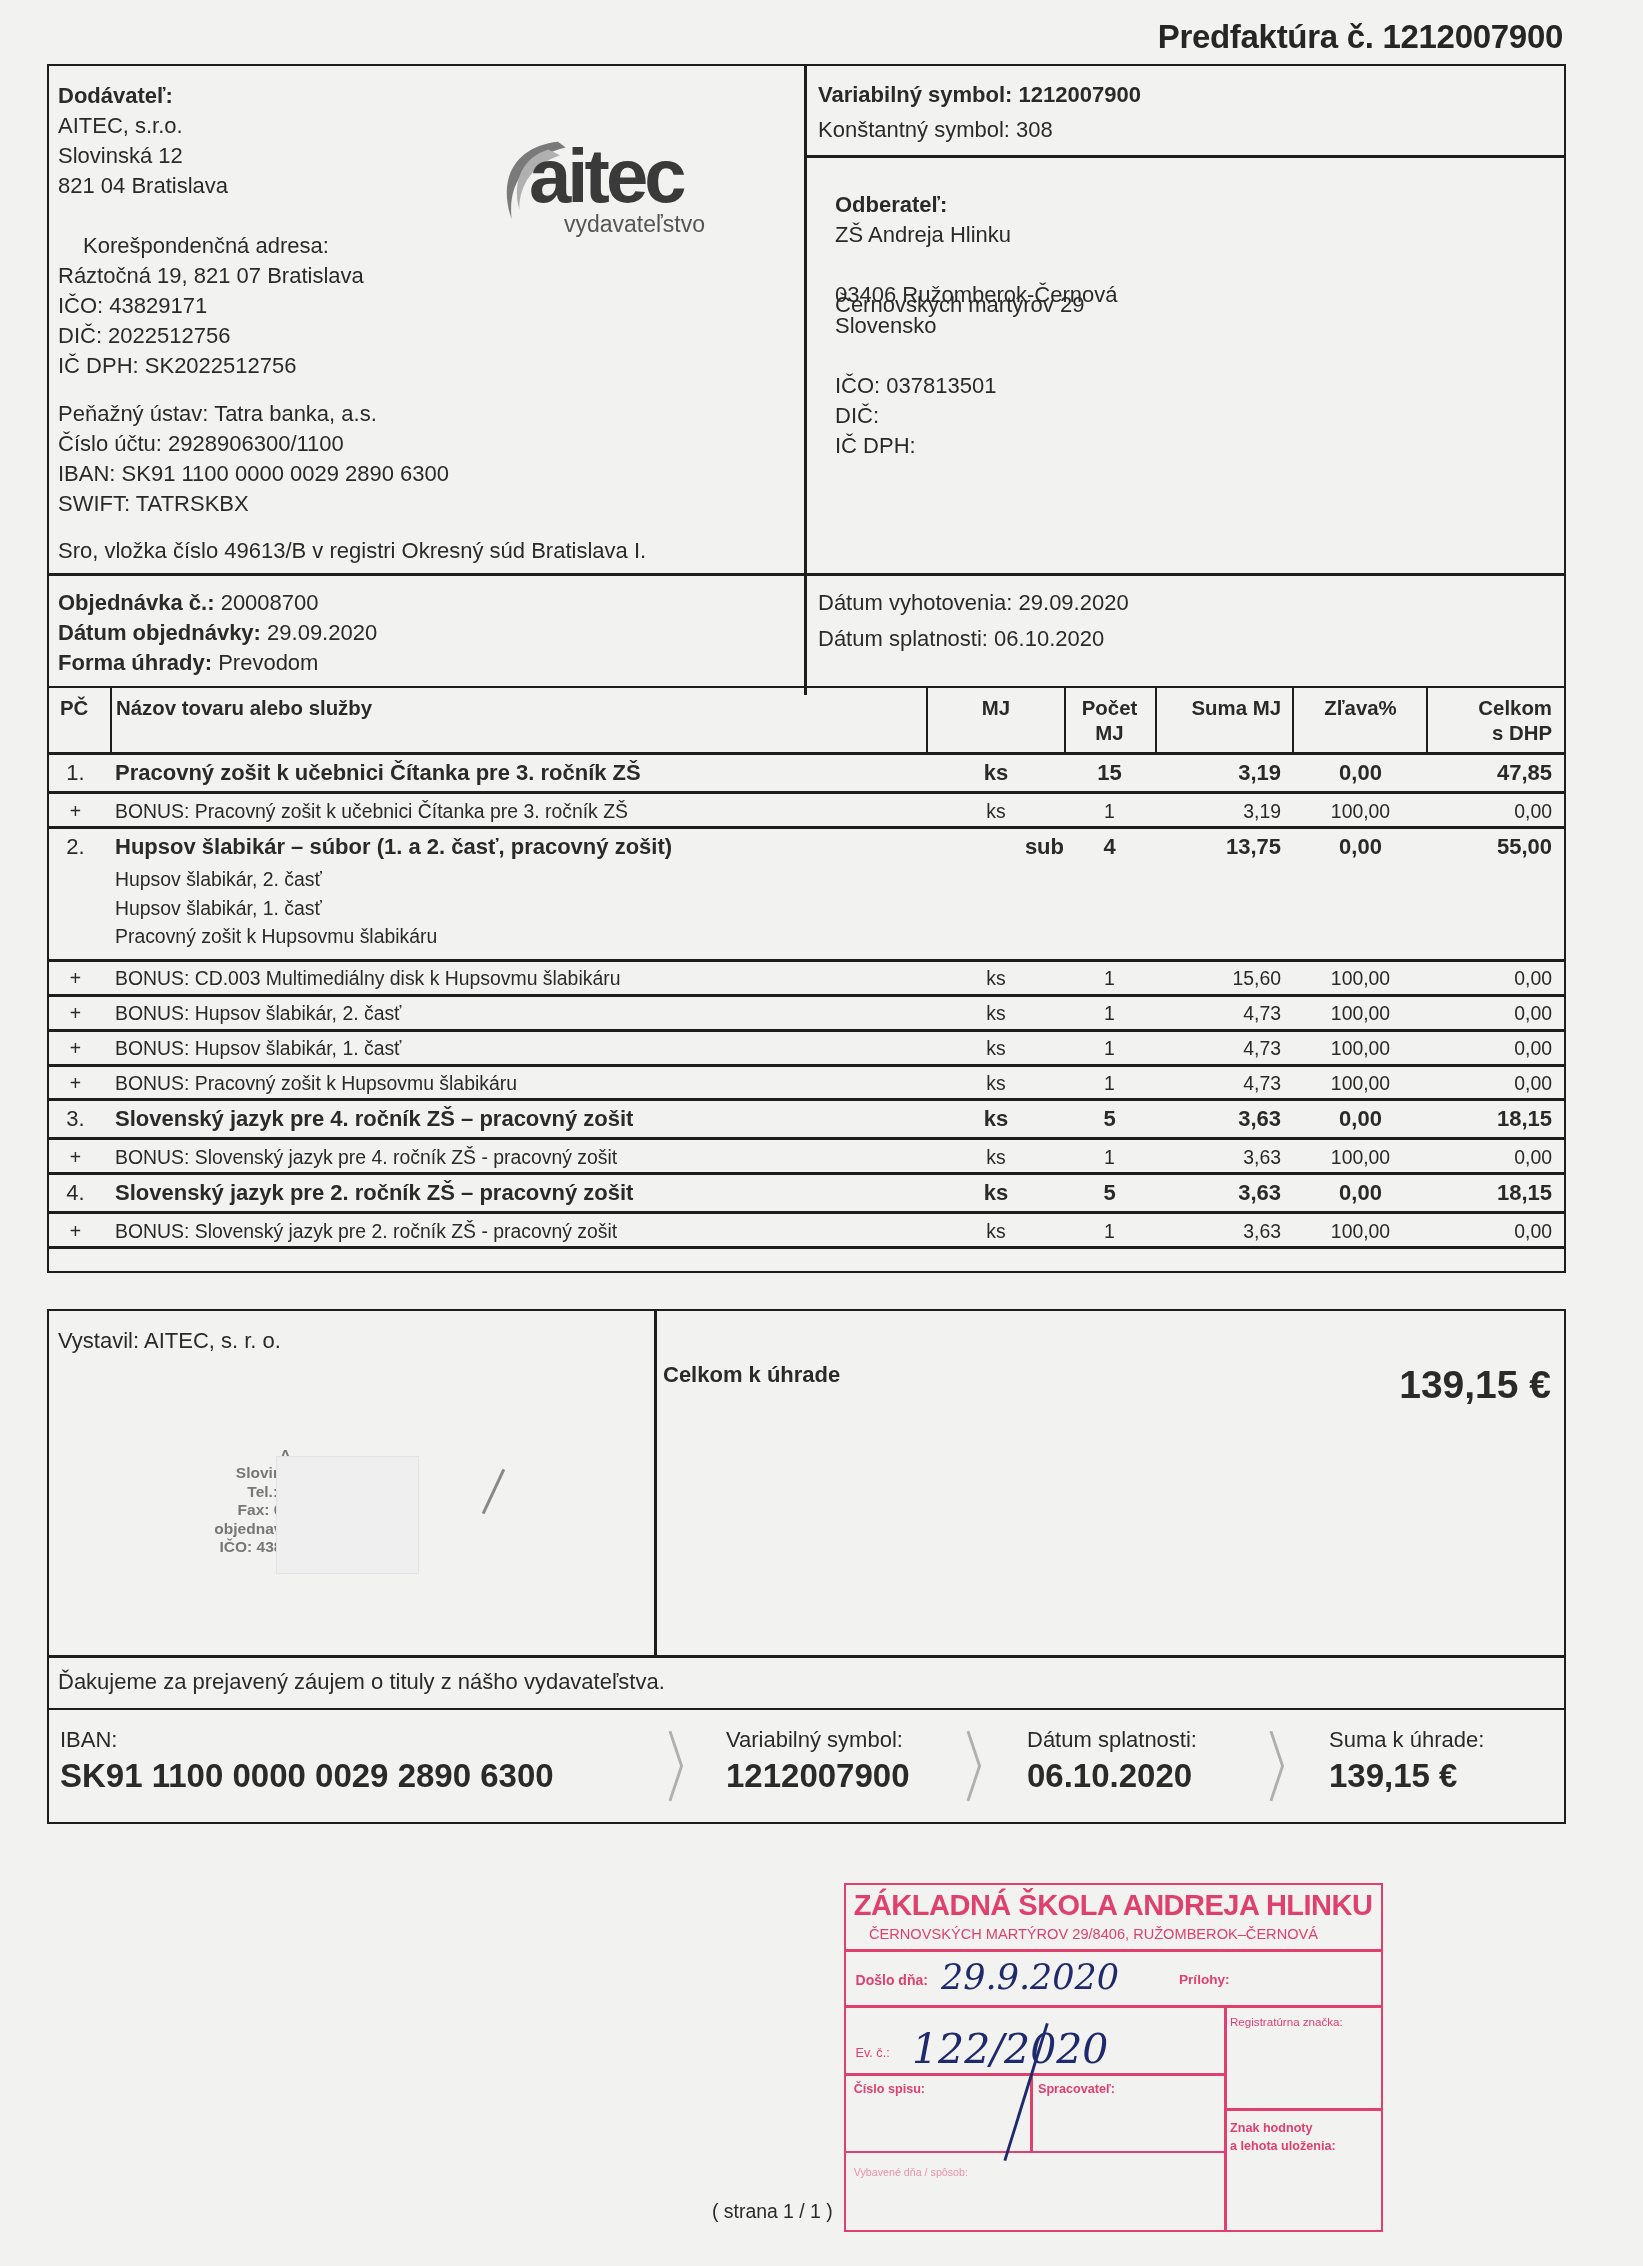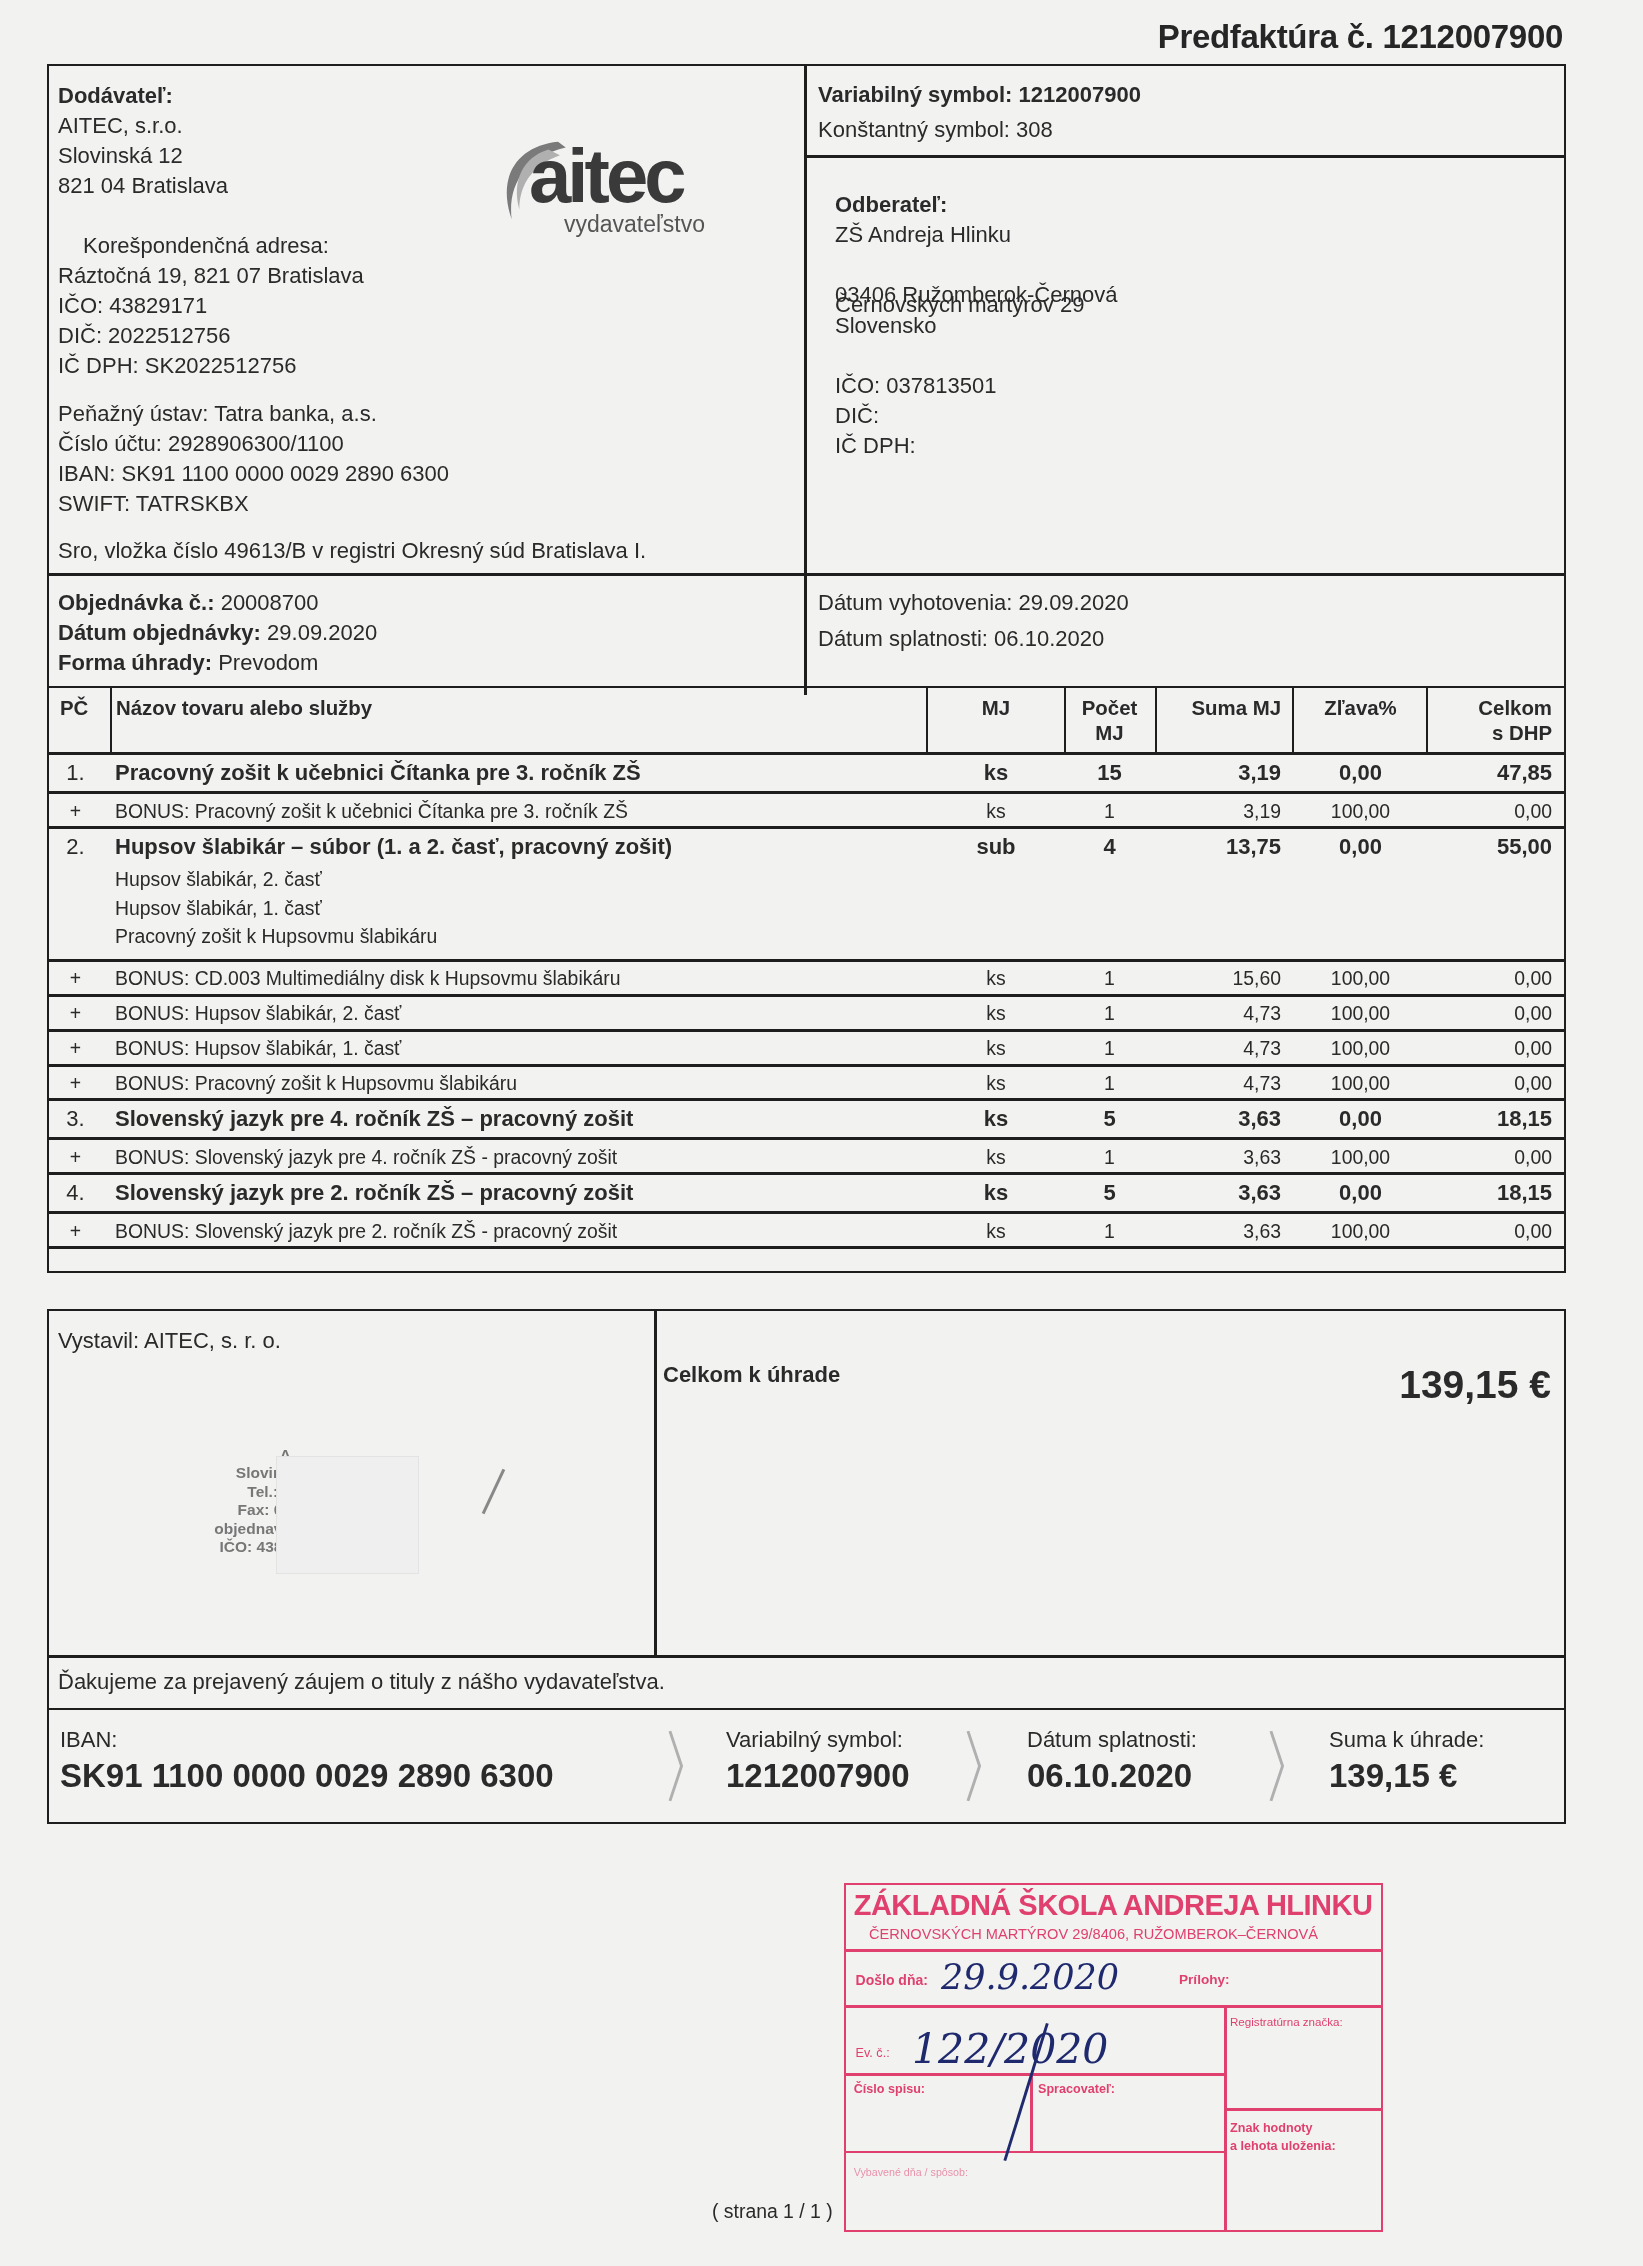--- a/index.html
+++ b/index.html
@@ -169,21 +169,21 @@
       <div class="cell row-sub c" style="left: 928px; width: 136px; top: 800px;">ks</div>
       <div class="cell row-sub c" style="left: 1065px; width: 89px; top: 800px;">1</div>
       <div class="cell row-sub r" style="left: 1157px; width: 124px; top: 800px;">3,19</div>
       <div class="cell row-sub c" style="left: 1294px; width: 133px; top: 800px;">100,00</div>
       <div class="cell row-sub r" style="left: 1428px; width: 124px; top: 800px;">0,00</div>
     </div>
     <div class="hline" style="left: 47px; width: 1519px; top: 826px;"></div>
     <div>
       <div class="cell row-main c" style="left: 56px; width: 39px; top: 834px; font-weight: normal;">2.</div>
       <div class="cell row-main" style="left: 115px; width: 796px; top: 834px;">Hupsov šlabikár – súbor (1. a 2. časť, pracovný zošit)</div>
-      <div class="cell row-main c" style="left: 928px; width: 136px; top: 834px;">sub</div>
+      <div class="cell row-main c" style="left: 928px; width: 136px; top: 834px; text-align: right;">sub</div>
       <div class="cell row-main c" style="left: 1065px; width: 89px; top: 834px;">4</div>
       <div class="cell row-main r" style="left: 1157px; width: 124px; top: 834px;">13,75</div>
       <div class="cell row-main c" style="left: 1294px; width: 133px; top: 834px;">0,00</div>
       <div class="cell row-main r" style="left: 1428px; width: 124px; top: 834px;">55,00</div>
       <div class="cell row-sub" style="left: 115px; top: 868px;">Hupsov šlabikár, 2. časť</div>
       <div class="cell row-sub" style="left: 115px; top: 897px;">Hupsov šlabikár, 1. časť</div>
       <div class="cell row-sub" style="left: 115px; top: 925px;">Pracovný zošit k Hupsovmu šlabikáru</div>
     </div>
     <div class="hline" style="left: 47px; width: 1519px; top: 959px;"></div>
     <div>

